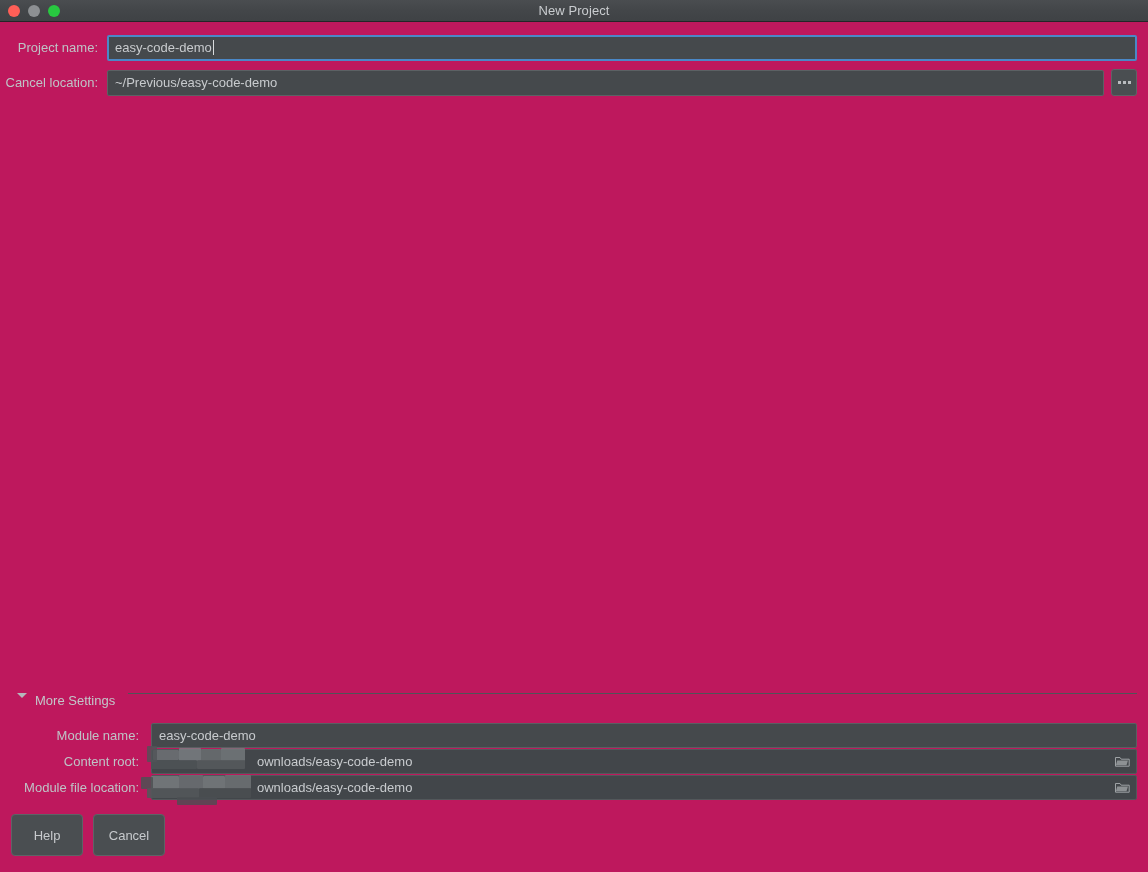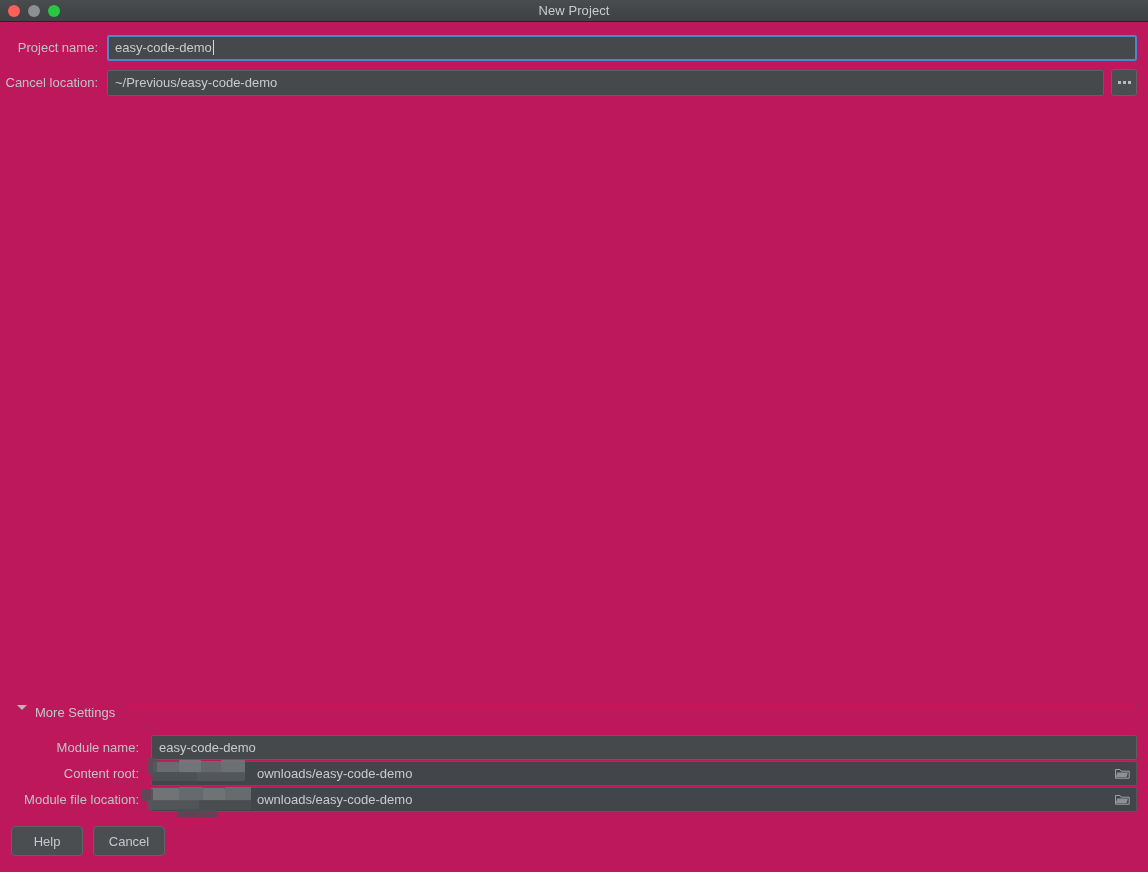--- a/index.html
+++ b/index.html
@@ -236,21 +236,21 @@
     flex: 0 0 auto;
     padding: 14px 11px 16px 11px;
     display: flex;
     align-items: center;
   }
   .footer .left-group { display: flex; gap: 10px; }
   .footer .right-group { display: flex; gap: 10px; margin-left: auto; }
 
   .btn {
     min-width: 72px;
-    height: 30px;
+    height: 42px;
     box-sizing: border-box;
     padding: 12px 14px;
     border-radius: 4px;
     font-size: 13px;
     font-family: "Liberation Sans", sans-serif;
     display: inline-flex;
     align-items: center;
     justify-content: center;
     background: #4a4e51;
     border: 1px solid #5e6366;

